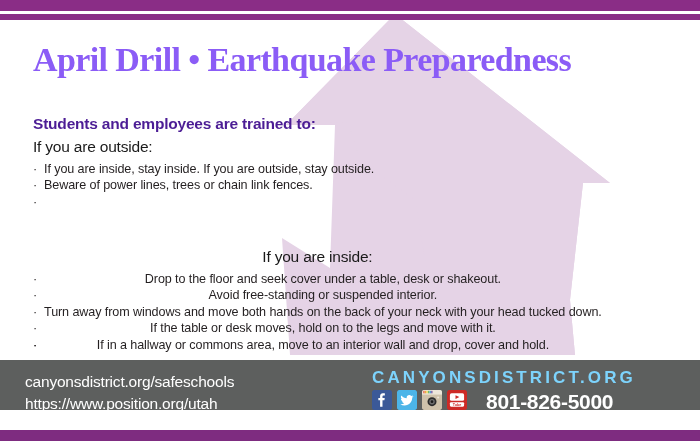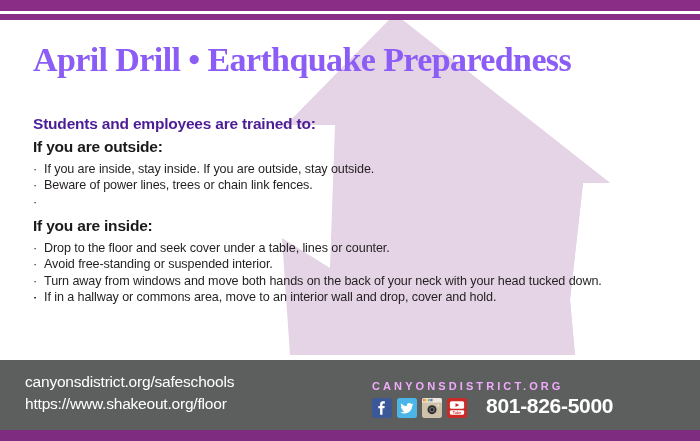--- a/index.html
+++ b/index.html
@@ -29,58 +29,58 @@
     font-family:Liberation Serif, serif;
   }
   .subtitle{
     position:absolute;left:33px;top:99px;
     font-size:15.5px;font-weight:bold;color:#4c1d95;
     letter-spacing:-0.2px;white-space:nowrap;margin-top:16px;
   }
 
   .section{position:absolute;left:33px;}
   .sec-outside{top:138px;}
-  .sec-inside{top:217px;}
+  .sec-inside{top:248px;text-align:center;}
 
   .sec-head{
-    font-size:15.5px;font-weight:bold;color:#1a1a1a;
+    font-size:15.5px;font-weight:normal;color:#1a1a1a;
     margin:0 0 5px 0;letter-spacing:-0.2px;white-space:nowrap;
   }
   ul.bullets{list-style:none;margin:0;padding:0;}
   ul.bullets li{
     font-size:12.6px;color:#231f20;line-height:16.4px;
     white-space:nowrap;letter-spacing:-0.1px;
     padding-left:11px;position:relative;
   }
   ul.bullets li .dot{
     position:absolute;left:0;top:0;
     font-size:12.6px;line-height:16.4px;color:#231f20;
   }
 
   
   .footer{
-    position:absolute;left:0;top:360px;width:700px;height:70px;
+    position:absolute;left:0;top:360px;width:700px;height:50px;
     background:#5D5F5E;z-index:5;
   }
   .footer-bottom{
     position:absolute;left:0;top:430px;width:700px;height:11px;
     background:#7E2C80;z-index:5;
   }
   .footer-left{position:absolute;left:25px;top:11px;}
   .footer-left div{
     color:#ffffff;font-size:15.5px;line-height:22px;
     letter-spacing:-0.2px;white-space:nowrap;
   }
   .footer-right{position:absolute;left:372px;top:8px;width:310px;}
   .org-url{
-    color:#f0abfc;font-size:11px;font-weight:bold;
+    color:#7dd3fc;font-size:17px;font-weight:bold;
     letter-spacing:3.1px;white-space:nowrap;text-align:left;
-    margin:12px 0 2px 0;
-  }
-  .social-row{display:flex;align-items:flex-end;gap:5px;}
+    margin:0 0 2px 0;
+  }
+  .social-row{display:flex;align-items:flex-start;gap:5px;}
   .icon{width:20px;height:20px;border-radius:2px;display:block;flex:0 0 auto;}
   .phone{
     color:#ffffff;font-size:21px;font-weight:bold;
     letter-spacing:-0.3px;white-space:nowrap;margin-left:14px;
   }
 </style>
 </head>
 <body>
 
 <div class="poster">
@@ -116,49 +116,50 @@
           <span class="dot">·</span>
         </li>
       </ul>
     </div>
 
     <div class="section sec-inside">
       <div class="sec-head">If you are inside:</div>
       <ul class="bullets">
         <li>
           <span class="dot">·</span>
-          <span>Drop to the floor and seek cover under a table, lines or counter.</span>
+          <span>Drop to the floor and seek cover under a table, desk or shakeout.</span>
         </li>
         <li>
           <span class="dot">·</span>
           <span>Avoid free-standing or suspended interior.</span>
         </li>
         <li>
           <span class="dot">·</span>
           <span>Turn away from windows and move both hands on the back of  your neck with your head tucked down.</span>
         </li>
         <li>
           <span class="dot">·</span>
+          <span>If the table or desk moves, hold on to the legs and move with it.</span>
         </li>
         <li>
           <span class="dot">·</span>
         </li>
         <li>
           <span class="dot">·</span>
           <span>If in a hallway or commons area, move to an interior wall and drop, cover and hold.</span>
         </li>
       </ul>
     </div>
   </div>
 
   <div class="footer">
 
     <div class="footer-left">
       <div>canyonsdistrict.org/safeschools</div>
-      <div>https://www.shakeout.org/floor</div>
+      <div>https://www.position.org/utah</div>
     </div>
 
     <div class="footer-right">
       <div class="org-url">CANYONSDISTRICT.ORG</div>
 
       <div class="social-row">
 
         <svg class="icon" viewBox="0 0 24 24">
           <rect width="24" height="24" rx="2" fill="#3B5998"></rect>
           <path d="M15.4 6.6h-1.9c-.5 0-.9.4-.9 1v1.9h2.7l-.4 2.8h-2.3V20H9.7v-7.7H7.6V9.5h2.1V7.3c0-1.9 1.3-3.3 3.2-3.3h2.5v2.6z" fill="#ffffff"></path>

